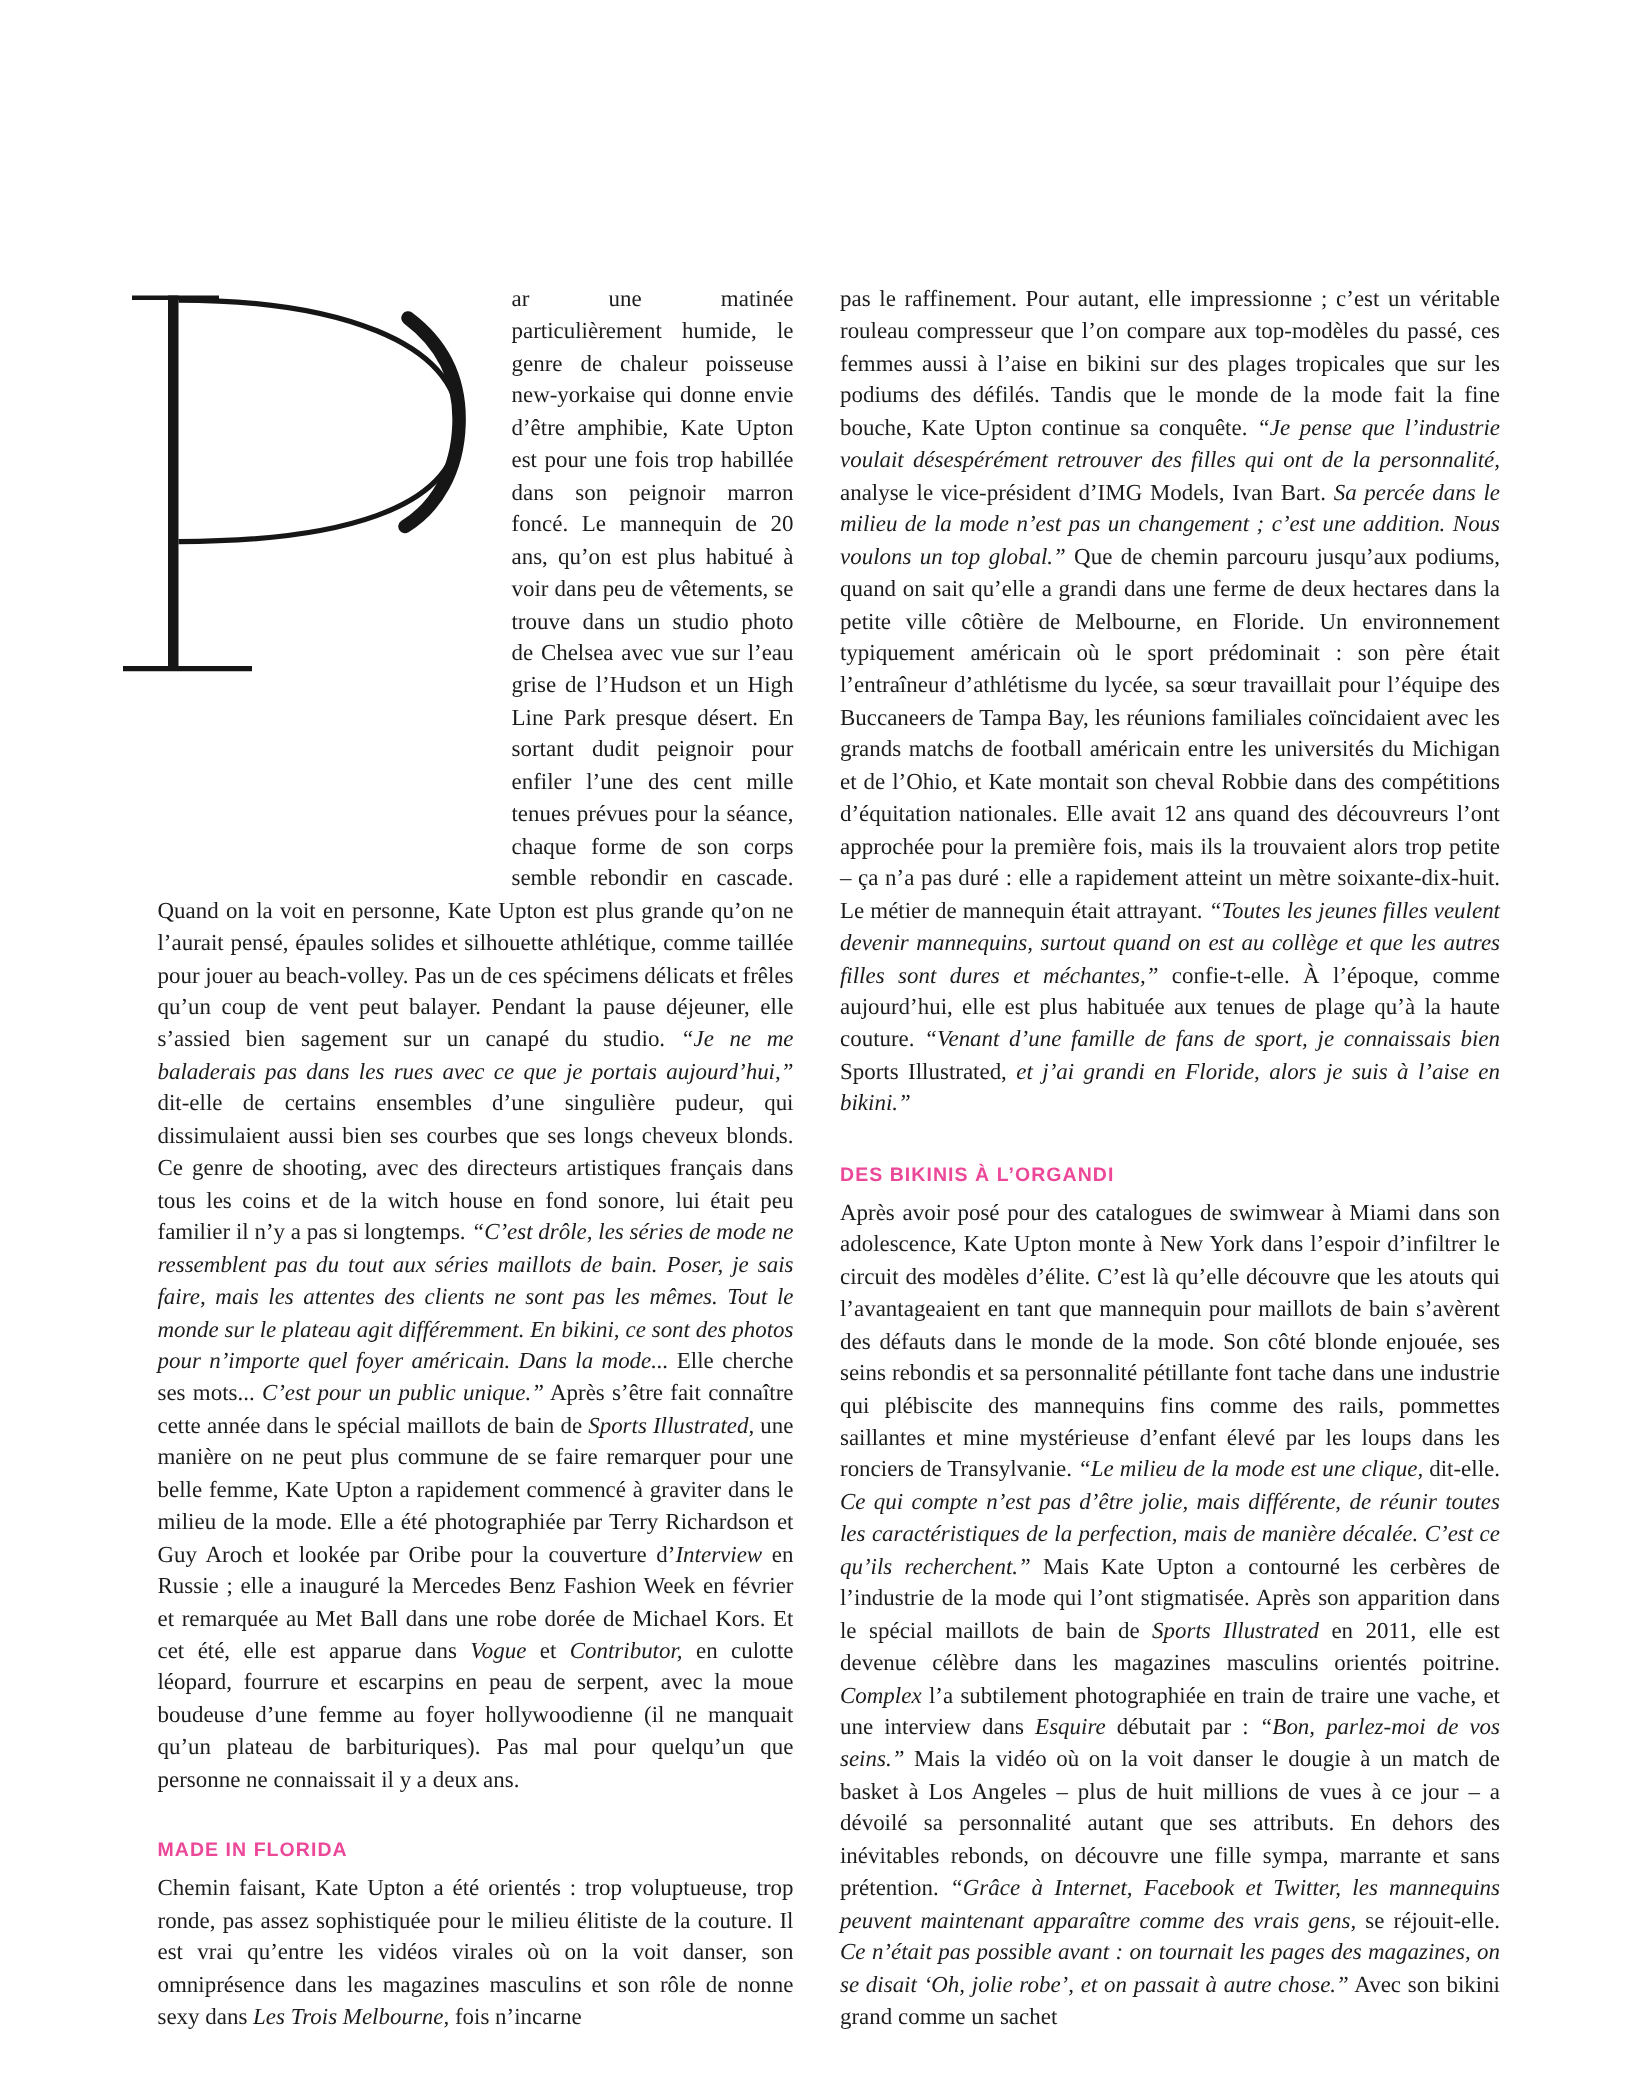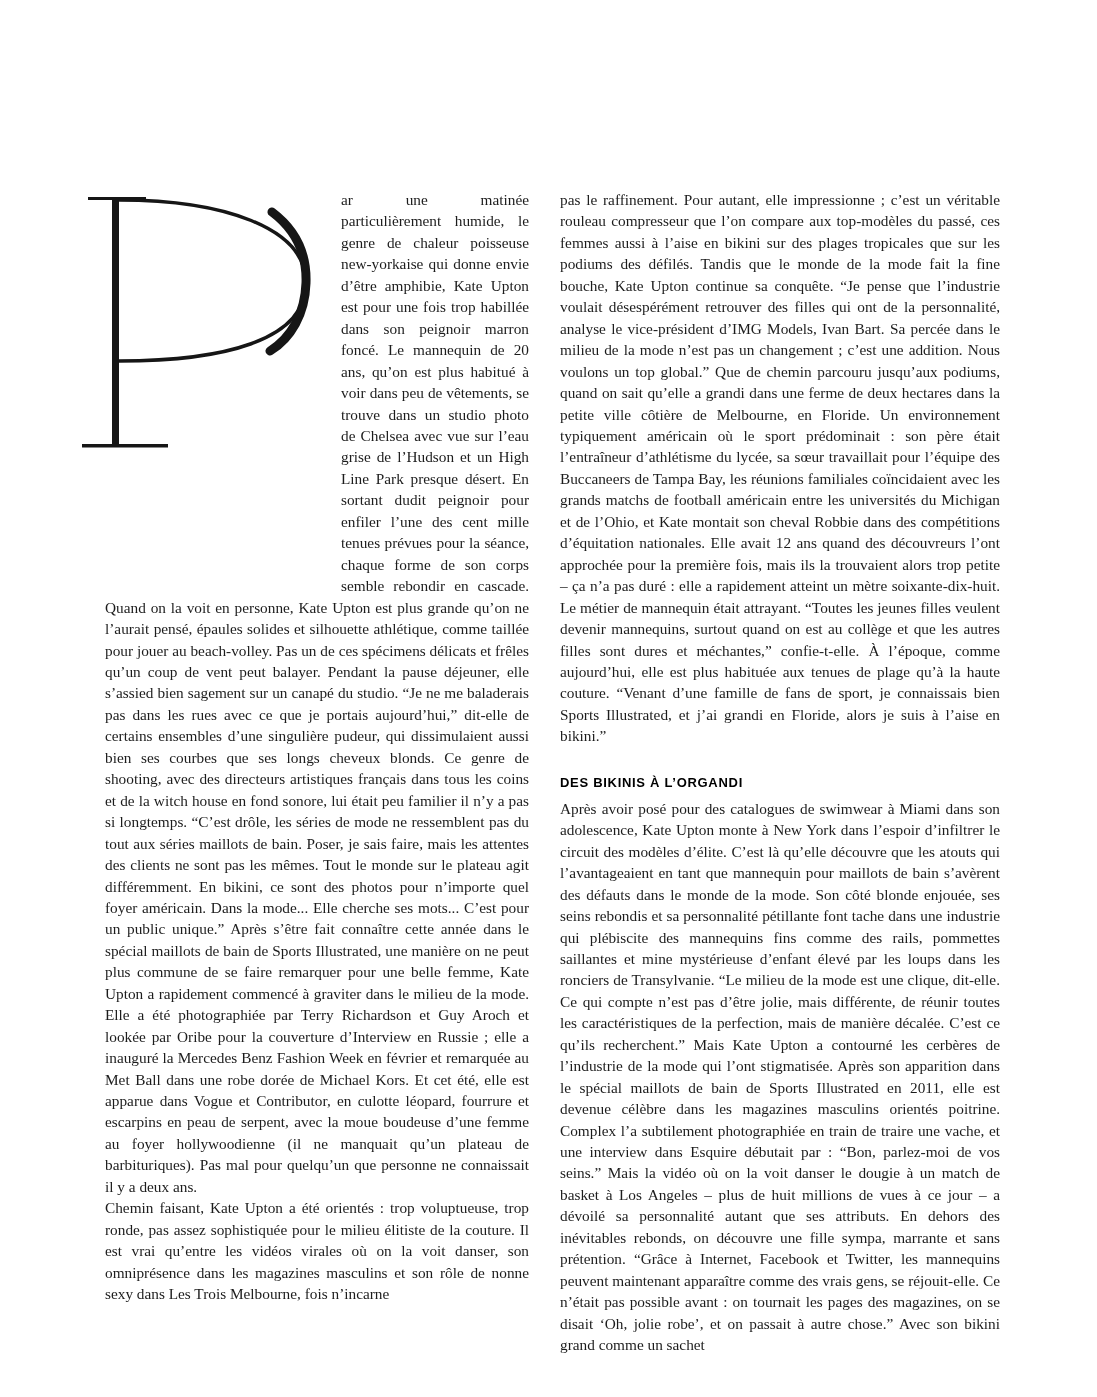--- a/index.html
+++ b/index.html
@@ -14,53 +14,54 @@
   .page { padding: 189px 86px 0 105px; }
   .columns { display: flex; gap: 31px; }
   .col-left  { width: 424px; }
   .col-right { width: 440px; }
   p.body {
     font-size: 15.3px;
     line-height: 21.45px;
     text-align: justify;
     color: #1c1c1c;
   }
-  .it { }
+  .it { font-style: italic; }
   .dropcap {
     float: left;
     width: 246px;
     height: 387px;
     margin: 2px 13px 0 -23px;
   }
   h2.heading {
     font-family: "Liberation Sans", "DejaVu Sans", sans-serif;
     font-size: 13px;
     font-weight: 700;
     letter-spacing: 0.7px;
-    color: #000000;
+    color: #ec4899;
     margin: 28px 0 8px 0;
   }
 </style>
 </head>
 <body>
 
 <div class="page">
   <div class="columns">
 
     <div class="col col-left">
       <div class="dropcap">
         <svg width="246" height="387" viewBox="0 0 246 387">
           <rect x="30" y="6" width="7" height="250" fill="#161616"></rect>
           <rect x="6" y="6" width="58" height="3" fill="#161616"></rect>
           <rect x="0" y="253" width="86" height="3.5" fill="#161616"></rect>
           <path d="M37 9 C 140 9 224 36 224 92 C 224 150 140 170 37 170" fill="none" stroke="#161616" stroke-width="3.5"></path>
           <path d="M 190 21 C 214 39 225 63 224 92 C 223 123 209 147 188 160" fill="none" stroke="#161616" stroke-width="9" stroke-linecap="round"></path>
         </svg>
       </div>
       <p class="body"><span>ar une matinée particulièrement humide, le genre de chaleur poisseuse new-yorkaise qui donne envie d’être amphibie, Kate Upton est pour une fois trop habillée dans son peignoir marron foncé. Le mannequin de 20 ans, qu’on est plus habitué à voir dans peu de vêtements, se trouve dans un studio photo de Chelsea avec vue sur l’eau grise de l’Hudson et un High Line Park presque désert. En sortant dudit peignoir pour enfiler l’une des cent mille tenues prévues pour la séance, chaque forme de son corps semble rebondir en cascade. Quand on la voit en personne, Kate Upton est plus grande qu’on ne l’aurait pensé, épaules solides et silhouette athlétique, comme taillée pour jouer au beach-volley. Pas un de ces spécimens délicats et frêles qu’un coup de vent peut balayer. Pendant la pause déjeuner, elle s’assied bien sagement sur un canapé du studio. </span><span class="it">“Je ne me baladerais pas dans les rues avec ce que je portais aujourd’hui,”</span><span> dit-elle de certains ensembles d’une singulière pudeur, qui dissimulaient aussi bien ses courbes que ses longs cheveux blonds. Ce genre de shooting, avec des directeurs artistiques français dans tous les coins et de la witch house en fond sonore, lui était peu familier il n’y a pas si longtemps. </span><span class="it">“C’est drôle, les séries de mode ne ressemblent pas du tout aux séries maillots de bain. Poser, je sais faire, mais les attentes des clients ne sont pas les mêmes. Tout le monde sur le plateau agit différemment. En bikini, ce sont des photos pour n’importe quel foyer américain. Dans la mode...</span><span> Elle cherche ses mots... </span><span class="it">C’est pour un public unique.”</span><span> Après s’être fait connaître cette année dans le spécial maillots de bain de </span><span class="it">Sports Illustrated,</span><span> une manière on ne peut plus commune de se faire remarquer pour une belle femme, Kate Upton a rapidement commencé à graviter dans le milieu de la mode. Elle a été photographiée par Terry Richardson et Guy Aroch et lookée par Oribe pour la couverture d’</span><span class="it">Interview</span><span> en Russie ; elle a inauguré la Mercedes Benz Fashion Week en février et remarquée au Met Ball dans une robe dorée de Michael Kors. Et cet été, elle est apparue dans </span><span class="it">Vogue</span><span> et </span><span class="it">Contributor,</span><span> en culotte léopard, fourrure et escarpins en peau de serpent, avec la moue boudeuse d’une femme au foyer hollywoodienne (il ne manquait qu’un plateau de barbituriques). Pas mal pour quelqu’un que personne ne connaissait il y a deux ans.</span></p>
+      <h2 class="heading">MADE IN FLORIDA</h2>
       <p class="body"><span>Chemin faisant, Kate Upton a été orientés : trop voluptueuse, trop ronde, pas assez sophistiquée pour le milieu élitiste de la couture. Il est vrai qu’entre les vidéos virales où on la voit danser, son omniprésence dans les magazines masculins et son rôle de nonne sexy dans </span><span class="it">Les Trois Melbourne,</span><span> fois n’incarne</span></p>
     </div>
 
     <div class="col col-right">
       <p class="body"><span>pas le raffinement. Pour autant, elle impressionne ; c’est un véritable rouleau compresseur que l’on compare aux top-modèles du passé, ces femmes aussi à l’aise en bikini sur des plages tropicales que sur les podiums des défilés. Tandis que le monde de la mode fait la fine bouche, Kate Upton continue sa conquête. </span><span class="it">“Je pense que l’industrie voulait désespérément retrouver des filles qui ont de la personnalité,</span><span> analyse le vice-président d’IMG Models, Ivan Bart. </span><span class="it">Sa percée dans le milieu de la mode n’est pas un changement ; c’est une addition. Nous voulons un top global.”</span><span> Que de chemin parcouru jusqu’aux podiums, quand on sait qu’elle a grandi dans une ferme de deux hectares dans la petite ville côtière de Melbourne, en Floride. Un environnement typiquement américain où le sport prédominait : son père était l’entraîneur d’athlétisme du lycée, sa sœur travaillait pour l’équipe des Buccaneers de Tampa Bay, les réunions familiales coïncidaient avec les grands matchs de football américain entre les universités du Michigan et de l’Ohio, et Kate montait son cheval Robbie dans des compétitions d’équitation nationales. Elle avait 12 ans quand des découvreurs l’ont approchée pour la première fois, mais ils la trouvaient alors trop petite – ça n’a pas duré : elle a rapidement atteint un mètre soixante-dix-huit. Le métier de mannequin était attrayant. </span><span class="it">“Toutes les jeunes filles veulent devenir mannequins, surtout quand on est au collège et que les autres filles sont dures et méchantes,”</span><span> confie-t-elle. À l’époque, comme aujourd’hui, elle est plus habituée aux tenues de plage qu’à la haute couture. </span><span class="it">“Venant d’une famille de fans de sport, je connaissais bien</span><span> Sports Illustrated, </span><span class="it">et j’ai grandi en Floride, alors je suis à l’aise en bikini.”</span></p>
       <h2 class="heading">DES BIKINIS À L’ORGANDI</h2>
       <p class="body"><span>Après avoir posé pour des catalogues de swimwear à Miami dans son adolescence, Kate Upton monte à New York dans l’espoir d’infiltrer le circuit des modèles d’élite. C’est là qu’elle découvre que les atouts qui l’avantageaient en tant que mannequin pour maillots de bain s’avèrent des défauts dans le monde de la mode. Son côté blonde enjouée, ses seins rebondis et sa personnalité pétillante font tache dans une industrie qui plébiscite des mannequins fins comme des rails, pommettes saillantes et mine mystérieuse d’enfant élevé par les loups dans les ronciers de Transylvanie. </span><span class="it">“Le milieu de la mode est une clique,</span><span> dit-elle. </span><span class="it">Ce qui compte n’est pas d’être jolie, mais différente, de réunir toutes les caractéristiques de la perfection, mais de manière décalée. C’est ce qu’ils recherchent.”</span><span> Mais Kate Upton a contourné les cerbères de l’industrie de la mode qui l’ont stigmatisée. Après son apparition dans le spécial maillots de bain de </span><span class="it">Sports Illustrated</span><span> en 2011, elle est devenue célèbre dans les magazines masculins orientés poitrine. </span><span class="it">Complex</span><span> l’a subtilement photographiée en train de traire une vache, et une interview dans </span><span class="it">Esquire</span><span> débutait par : </span><span class="it">“Bon, parlez-moi de vos seins.”</span><span> Mais la vidéo où on la voit danser le dougie à un match de basket à Los Angeles – plus de huit millions de vues à ce jour – a dévoilé sa personnalité autant que ses attributs. En dehors des inévitables rebonds, on découvre une fille sympa, marrante et sans prétention. </span><span class="it">“Grâce à Internet, Facebook et Twitter, les mannequins peuvent maintenant apparaître comme des vrais gens,</span><span> se réjouit-elle. </span><span class="it">Ce n’était pas possible avant : on tournait les pages des magazines, on se disait ‘Oh, jolie robe’, et on passait à autre chose.”</span><span> Avec son bikini grand comme un sachet</span></p>
     </div>
 
   </div>

